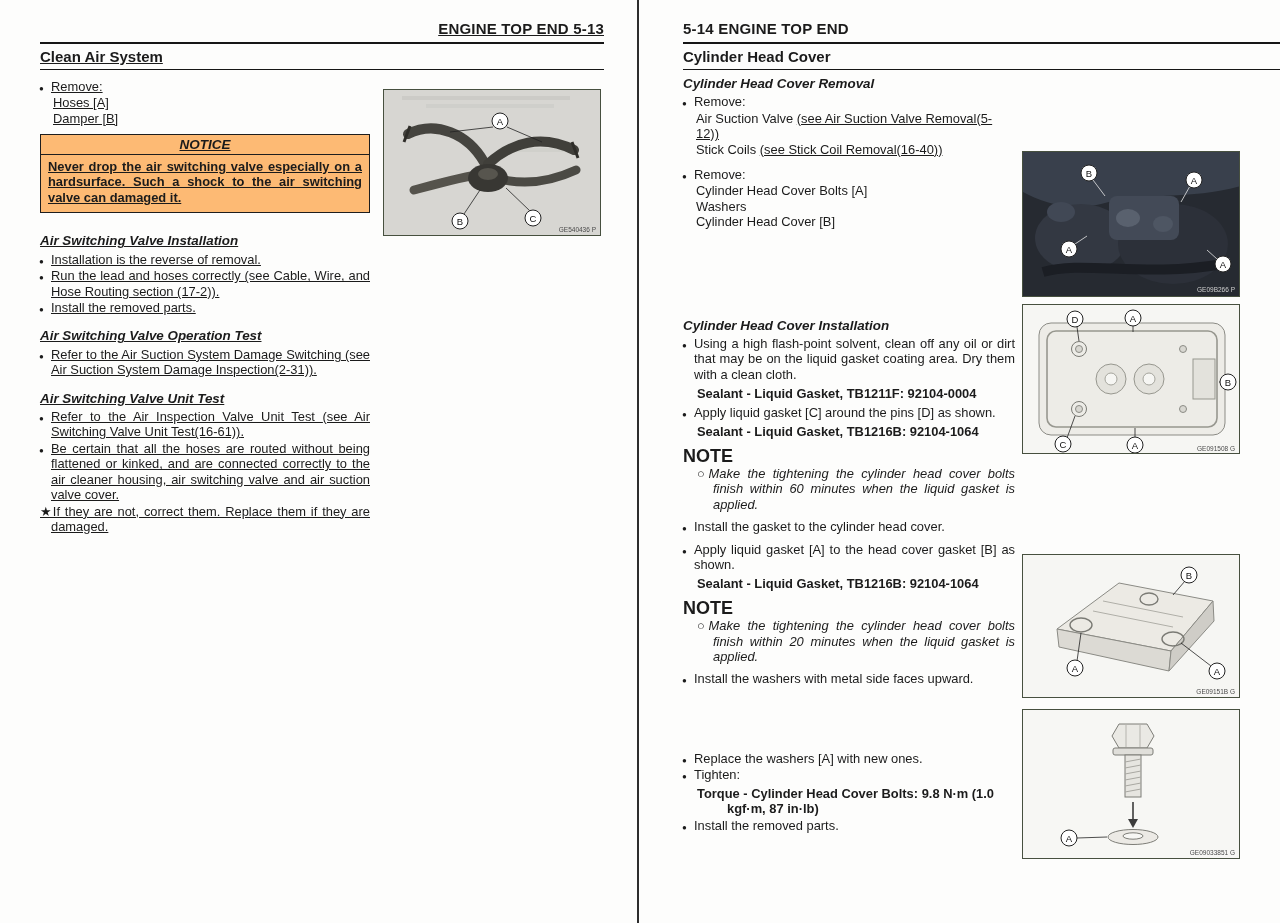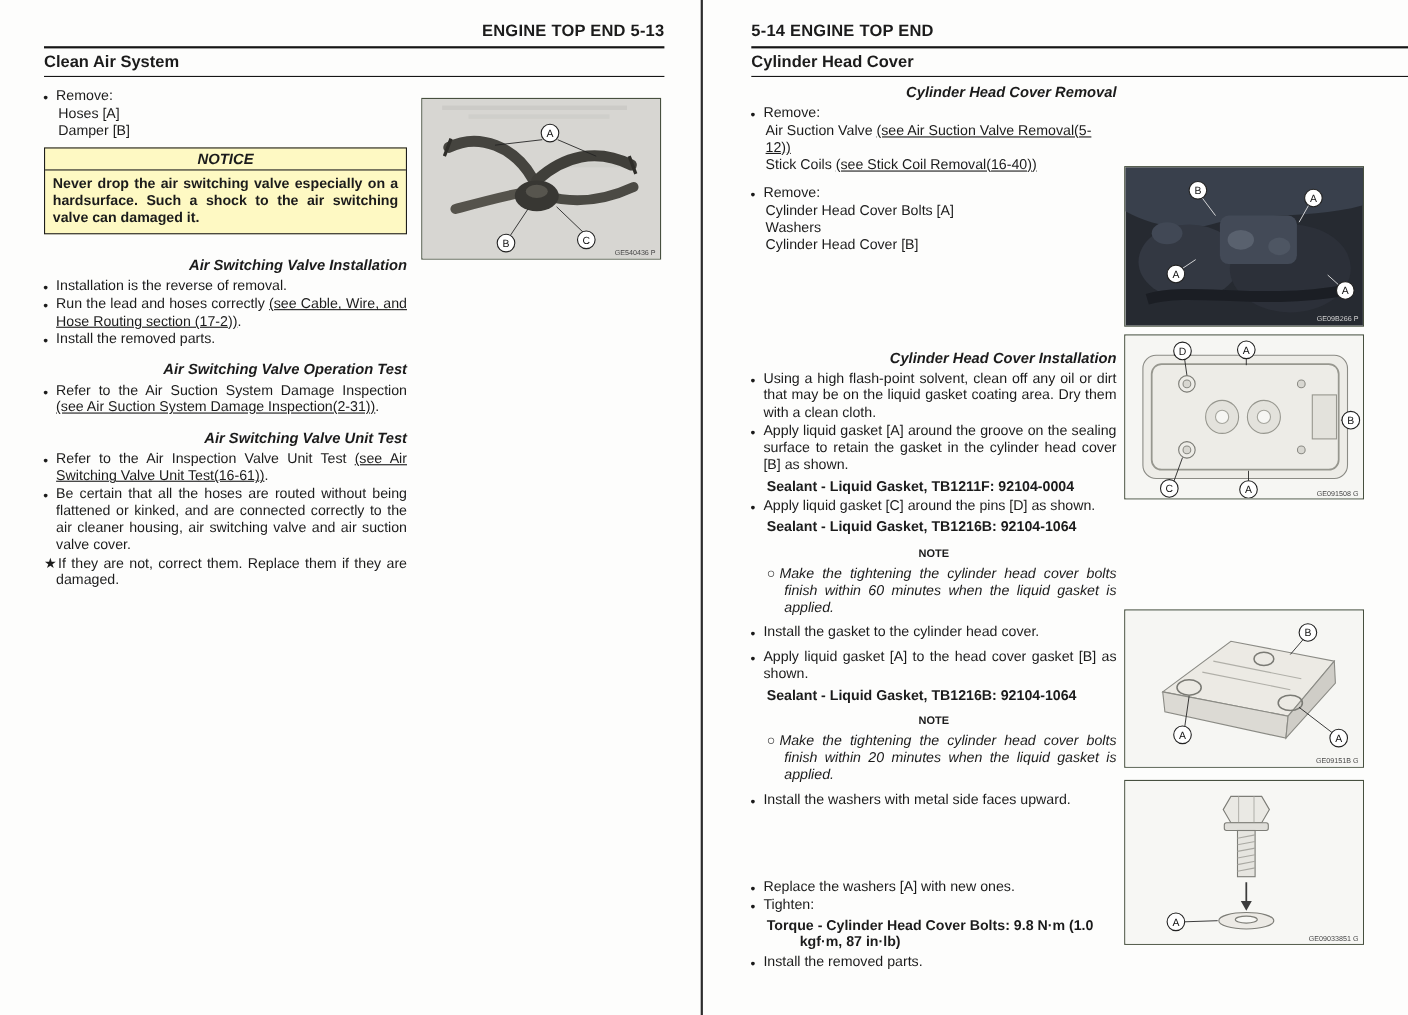--- a/index.html
+++ b/index.html
@@ -1,46 +1,46 @@
 <!DOCTYPE html>
 <html><head>
 <meta charset="utf-8">
 <style>
   * { margin:0; padding:0; box-sizing:border-box; }
   html,body { width:1280px; height:923px; }
   body { font-family:"Liberation Sans", sans-serif; color:#1b1b1b; background:#ffffff; }
   .sheet { position:absolute; top:0; left:0; width:1280px; height:923px; background:#fdfdfc; overflow:hidden; }
   .gutter { position:absolute; left:637px; top:0; width:2px; height:100%; background:#2d2d2d; }
   .page { position:absolute; top:0; height:100%; }
-  .page-left  { left:0;   width:637px; padding:20px 33px 0 40px; }
+  .page-left  { left:0;   width:637px; padding:20px 33px 0 40px;text-decoration:underline; }
   .page-right { left:639px; width:693px; padding:20px 40px 0 44px; }
   .page-header { font-size:15px; font-weight:bold; letter-spacing:.2px; margin-bottom:5px; }
   .page-left .page-header { text-align:right; }
   .hdr-rule { border-top:2px solid #161616; }
   .sec-title { font-size:15px; font-weight:bold; padding:4px 0 4px; }
   .title-rule { border-top:1.5px solid #161616; }
   .pbody { position:relative; }
   .textcol { width:330px; font-size:12.9px; line-height:15.4px; }
   .page-right .textcol { width:332px; }
   .b { position:relative; padding-left:11px; text-align:justify; margin:1px 0; }
   .b::before { content:"●"; position:absolute; left:-1px; top:2px; font-size:8px; }
   .star { padding-left:11px; text-indent:-11px; text-align:justify; margin:1px 0; }
   .sub { padding-left:13px; }
   .link { text-decoration:underline; }
-  .subhead { font-size:13.4px; font-style:italic; font-weight:bold; margin:13px 0 3px;text-align:right; }
+  .subhead { font-size:13.4px; font-style:italic; font-weight:bold; margin:13px 0 3px; }
   .first-sub { margin-top:6px; }
   .gap-install { margin-top:88px; }
   .gap-washers { margin-top:64px; }
   .lead1 { margin-top:9px; }
   .lead2 { margin-top:10px; }
-  .notice { border:1.5px solid #1e1e1e; margin-top:8px; width:330px; background:#fef9c3; }
+  .notice { border:1.5px solid #1e1e1e; margin-top:8px; width:330px; background:#fdba74; }
   .notice-title { text-align:center; font-weight:bold; font-style:italic; font-size:13.5px; padding:2px 0 1px; border-bottom:1.2px solid #1e1e1e; }
   .notice-body { font-weight:bold; font-size:12.9px; line-height:15.6px; padding:4px 7px 7px; text-align:justify; }
   .sealant { font-weight:bold; padding-left:14px; margin:4px 0 3px; }
-  .note-title { text-align:center; font-weight:bold; font-size:10px; margin-top:9px; }
+  .note-title { font-weight:bold; font-size:18px; margin-top:9px; }
   .note-body { font-style:italic; padding-left:30px; text-indent:-16px; margin:2px 0 7px; text-align:justify; }
   .torque { font-weight:bold; padding-left:44px; text-indent:-30px; margin:3px 0 2px; }
   .mt7 { margin-top:7px; }
   .fig { position:absolute; border:1px solid #47503f; background:#fff; overflow:hidden; }
   .fig svg { display:block; }
   .fig text { font-family:"Liberation Sans", sans-serif; }
   .fig-hoses  { left:343px; top:10px;  width:218px; height:147px; }
   .fig-engine { left:339px; top:75px;  width:218px; height:146px; }
   .fig-inner  { left:339px; top:228px; width:218px; height:150px; }
   .fig-outer  { left:339px; top:478px; width:218px; height:144px; }
@@ -71,21 +71,21 @@
           <div class="notice-title">NOTICE</div>
           <div class="notice-body">Never drop the air switching valve especially on a hardsurface.  Such a shock to the air switching valve can damaged it.</div>
         </div>
 
         <div class="subhead" style="margin-top:20px">Air Switching Valve Installation</div>
         <div class="b">Installation is the reverse of removal.</div>
         <div class="b"><span>Run the lead and hoses correctly </span><span class="link">(see Cable, Wire, and Hose Routing section (17-2))</span><span>.</span></div>
         <div class="b">Install the removed parts.</div>
 
         <div class="subhead">Air Switching Valve Operation Test</div>
-        <div class="b"><span>Refer to the Air Suction System Damage Inspection </span><span class="link">(see Air Suction System Damage Inspection(2-31))</span><span>.</span></div>
+        <div class="b"><span>Refer to the Air Suction System Damage Switching </span><span class="link">(see Air Suction System Damage Inspection(2-31))</span><span>.</span></div>
 
         <div class="subhead">Air Switching Valve Unit Test</div>
         <div class="b"><span>Refer to the Air Inspection Valve Unit Test </span><span class="link">(see Air Switching Valve Unit Test(16-61))</span><span>.</span></div>
 
         <div class="b">Be certain that all the hoses are routed without being flattened or kinked, and are connected correctly to the air cleaner housing, air switching valve and air suction valve cover.</div>
         <div class="star">★If they are not, correct them.  Replace them if they are damaged.</div>
       </div>
 
       <div class="fig fig-hoses">
         <svg viewBox="0 0 218 147" width="218" height="147">
@@ -129,21 +129,20 @@
         <div class="b">Remove:</div>
         <div class="sub"><span>Air Suction Valve </span><span class="link">(see Air Suction Valve Removal(5-12))</span></div>
         <div class="sub"><span>Stick Coils </span><span class="link">(see Stick Coil Removal(16-40))</span></div>
         <div class="b lead2">Remove:</div>
         <div class="sub">Cylinder Head Cover Bolts [A]</div>
         <div class="sub">Washers</div>
         <div class="sub">Cylinder Head Cover [B]</div>
 
         <div class="subhead gap-install">Cylinder Head Cover Installation</div>
         <div class="b">Using a high flash-point solvent, clean off any oil or dirt that may be on the liquid gasket coating area.  Dry them with a clean cloth.</div>
-        <div class="b">Apply liquid gasket [A] around the groove on the sealing surface to retain the gasket in the cylinder head cover [B] as shown.</div>
         <div class="sealant">Sealant - Liquid Gasket, TB1211F: 92104-0004</div>
         <div class="b">Apply liquid gasket [C] around the pins [D] as shown.</div>
         <div class="sealant">Sealant - Liquid Gasket, TB1216B: 92104-1064</div>
         <div class="note-title">NOTE</div>
         <div class="note-body">○Make the tightening the cylinder head cover bolts finish within 60 minutes when the liquid gasket is applied.</div>
         <div class="b mt7">Install the gasket to the cylinder head cover.</div>
         <div class="b mt7">Apply liquid gasket [A] to the head cover gasket [B] as shown.</div>
         <div class="sealant">Sealant - Liquid Gasket, TB1216B: 92104-1064</div>
         <div class="note-title">NOTE</div>
         <div class="note-body">○Make the tightening the cylinder head cover bolts finish within 20 minutes when the liquid gasket is applied.</div>

